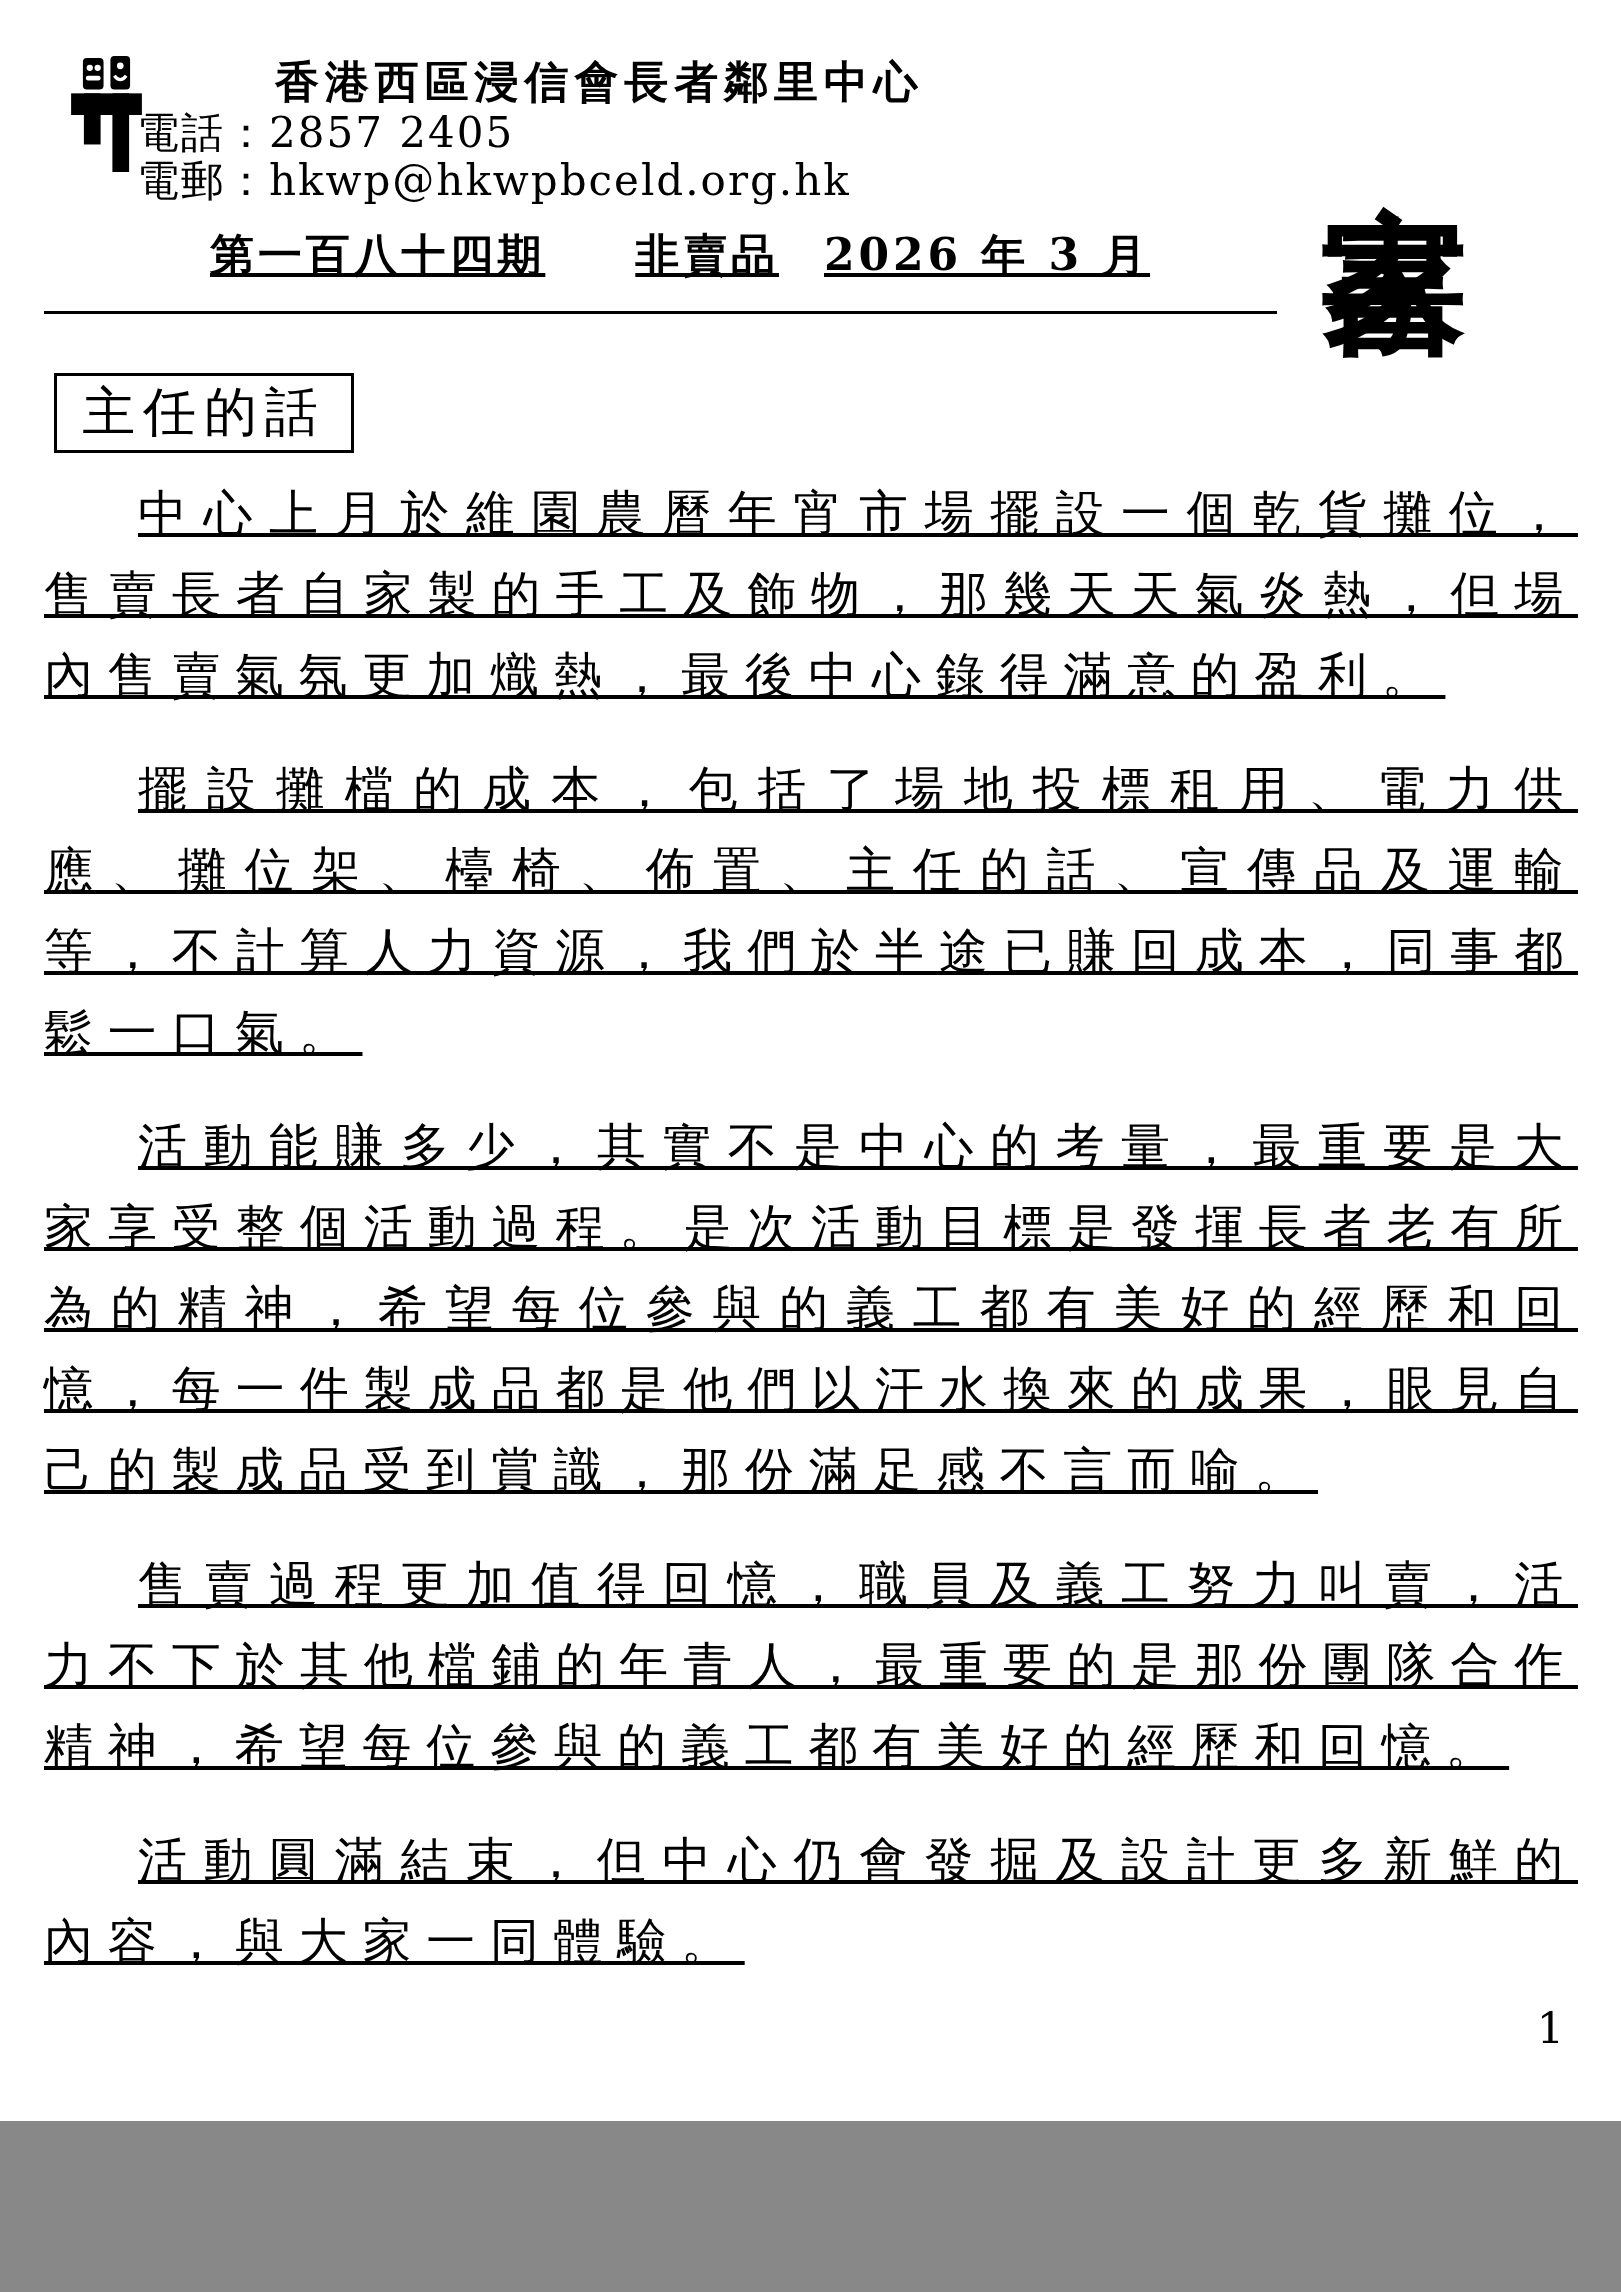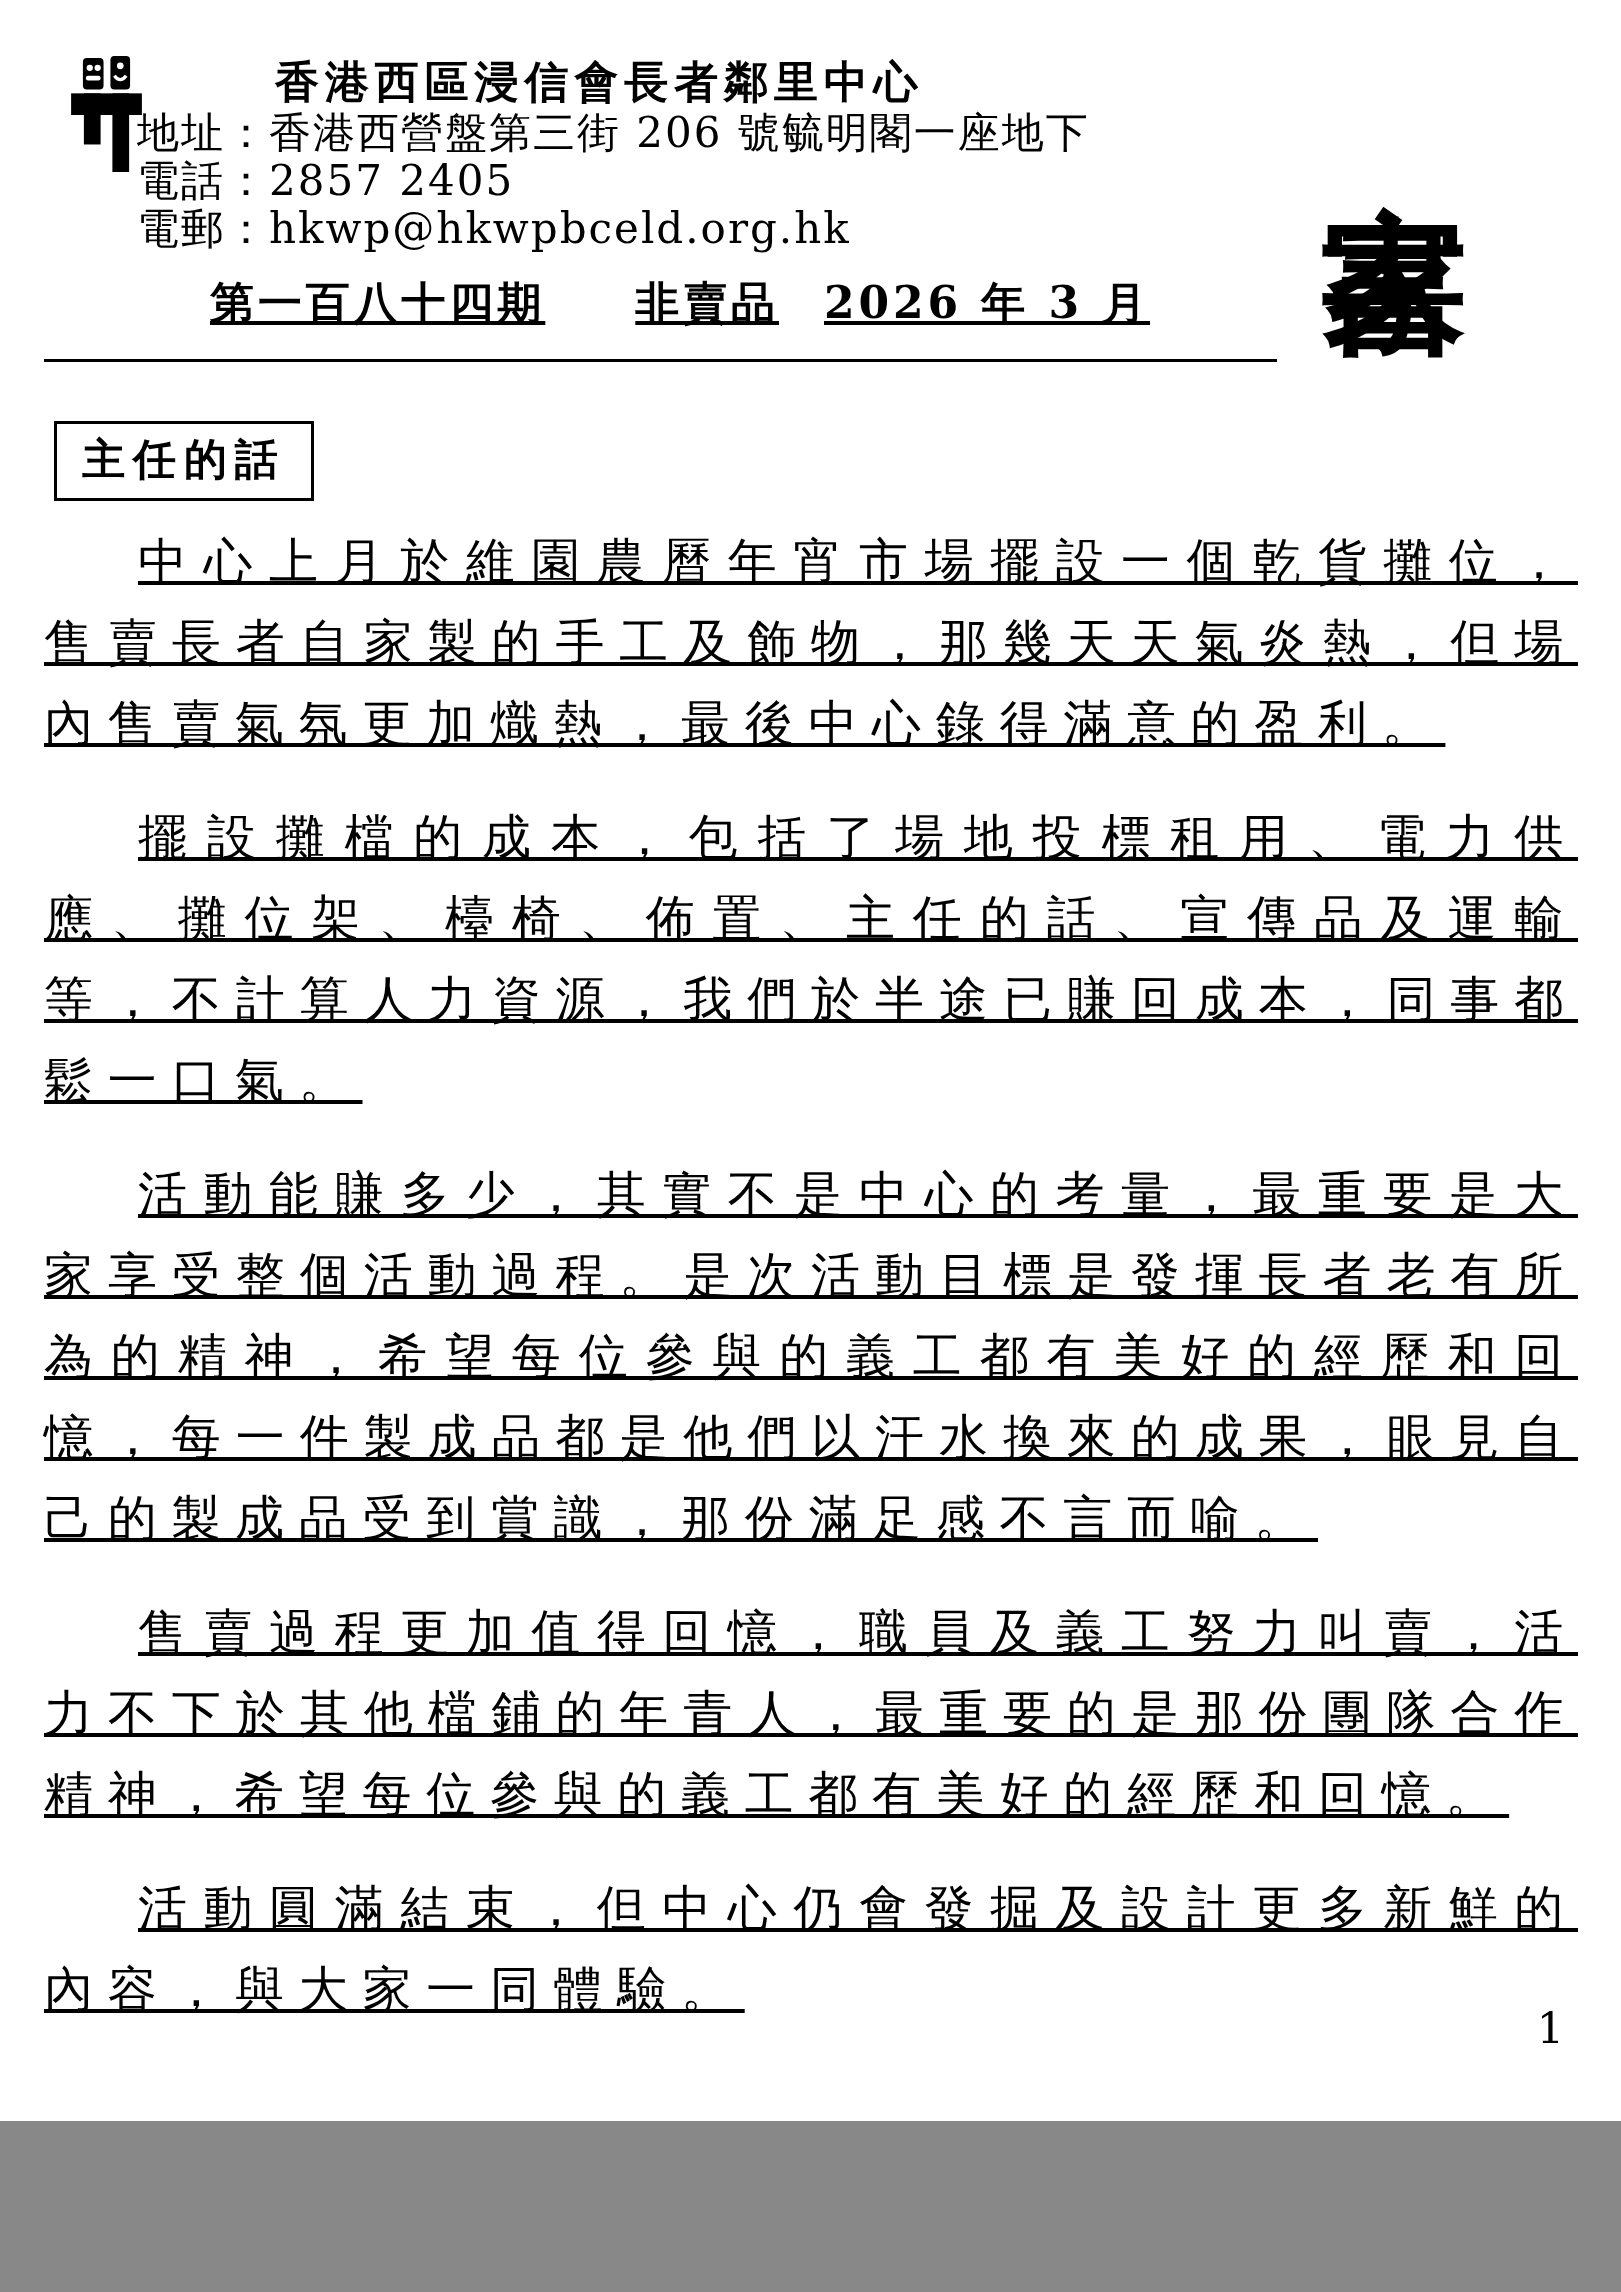--- a/index.html
+++ b/index.html
@@ -47,21 +47,21 @@
     margin-top:31px;
     width:1233px;height:0;
     border-top:3.9px solid #000;
   }
   
   .section-box{
     display:inline-block;
     margin-top:59px;margin-left:9.8px;
     border:3.9px solid #000;
     padding:7.8px 25.5px 9.8px 25.5px;
-    font-size:43px;font-weight:bold;letter-spacing:7.8px;
+    font-size:53px;font-weight:normal;letter-spacing:7.8px;
     line-height:57px;
   }
   
   .body-text{margin-top:19.6px;}
   .body-text p{
     margin:0 0 33px 0;
     width:1534px;
     font-size:49px;
     line-height:81px;
     letter-spacing:14.7px;
@@ -95,21 +95,20 @@
 
       <rect x="0" y="38" width="72" height="22" fill="#000"></rect>
 
       <rect x="13" y="38" width="17" height="52" fill="#000"></rect>
 
       <rect x="42" y="38" width="17" height="80" fill="#000"></rect>
     </svg>
 
     <div class="head-text">
       <div class="org-title">香港西區浸信會長者鄰里中心</div>
-      <div class="contact-line">地址：香港西營盤第三街 206 號毓明閣一座地下</div>
       <div class="contact-line">電話：2857 2405</div>
       <div class="contact-line">電郵：hkwp@hkwpbceld.org.hk</div>
       <div class="issue-line"><span>第一百八十四期</span><span class="gap-lg"></span><span>非賣品</span><span class="gap-md"></span><span>2026 年 3 月</span></div>
     </div>
 
     <div class="masthead">家書</div>
   </div>
 
   <div class="rule"></div>
 

